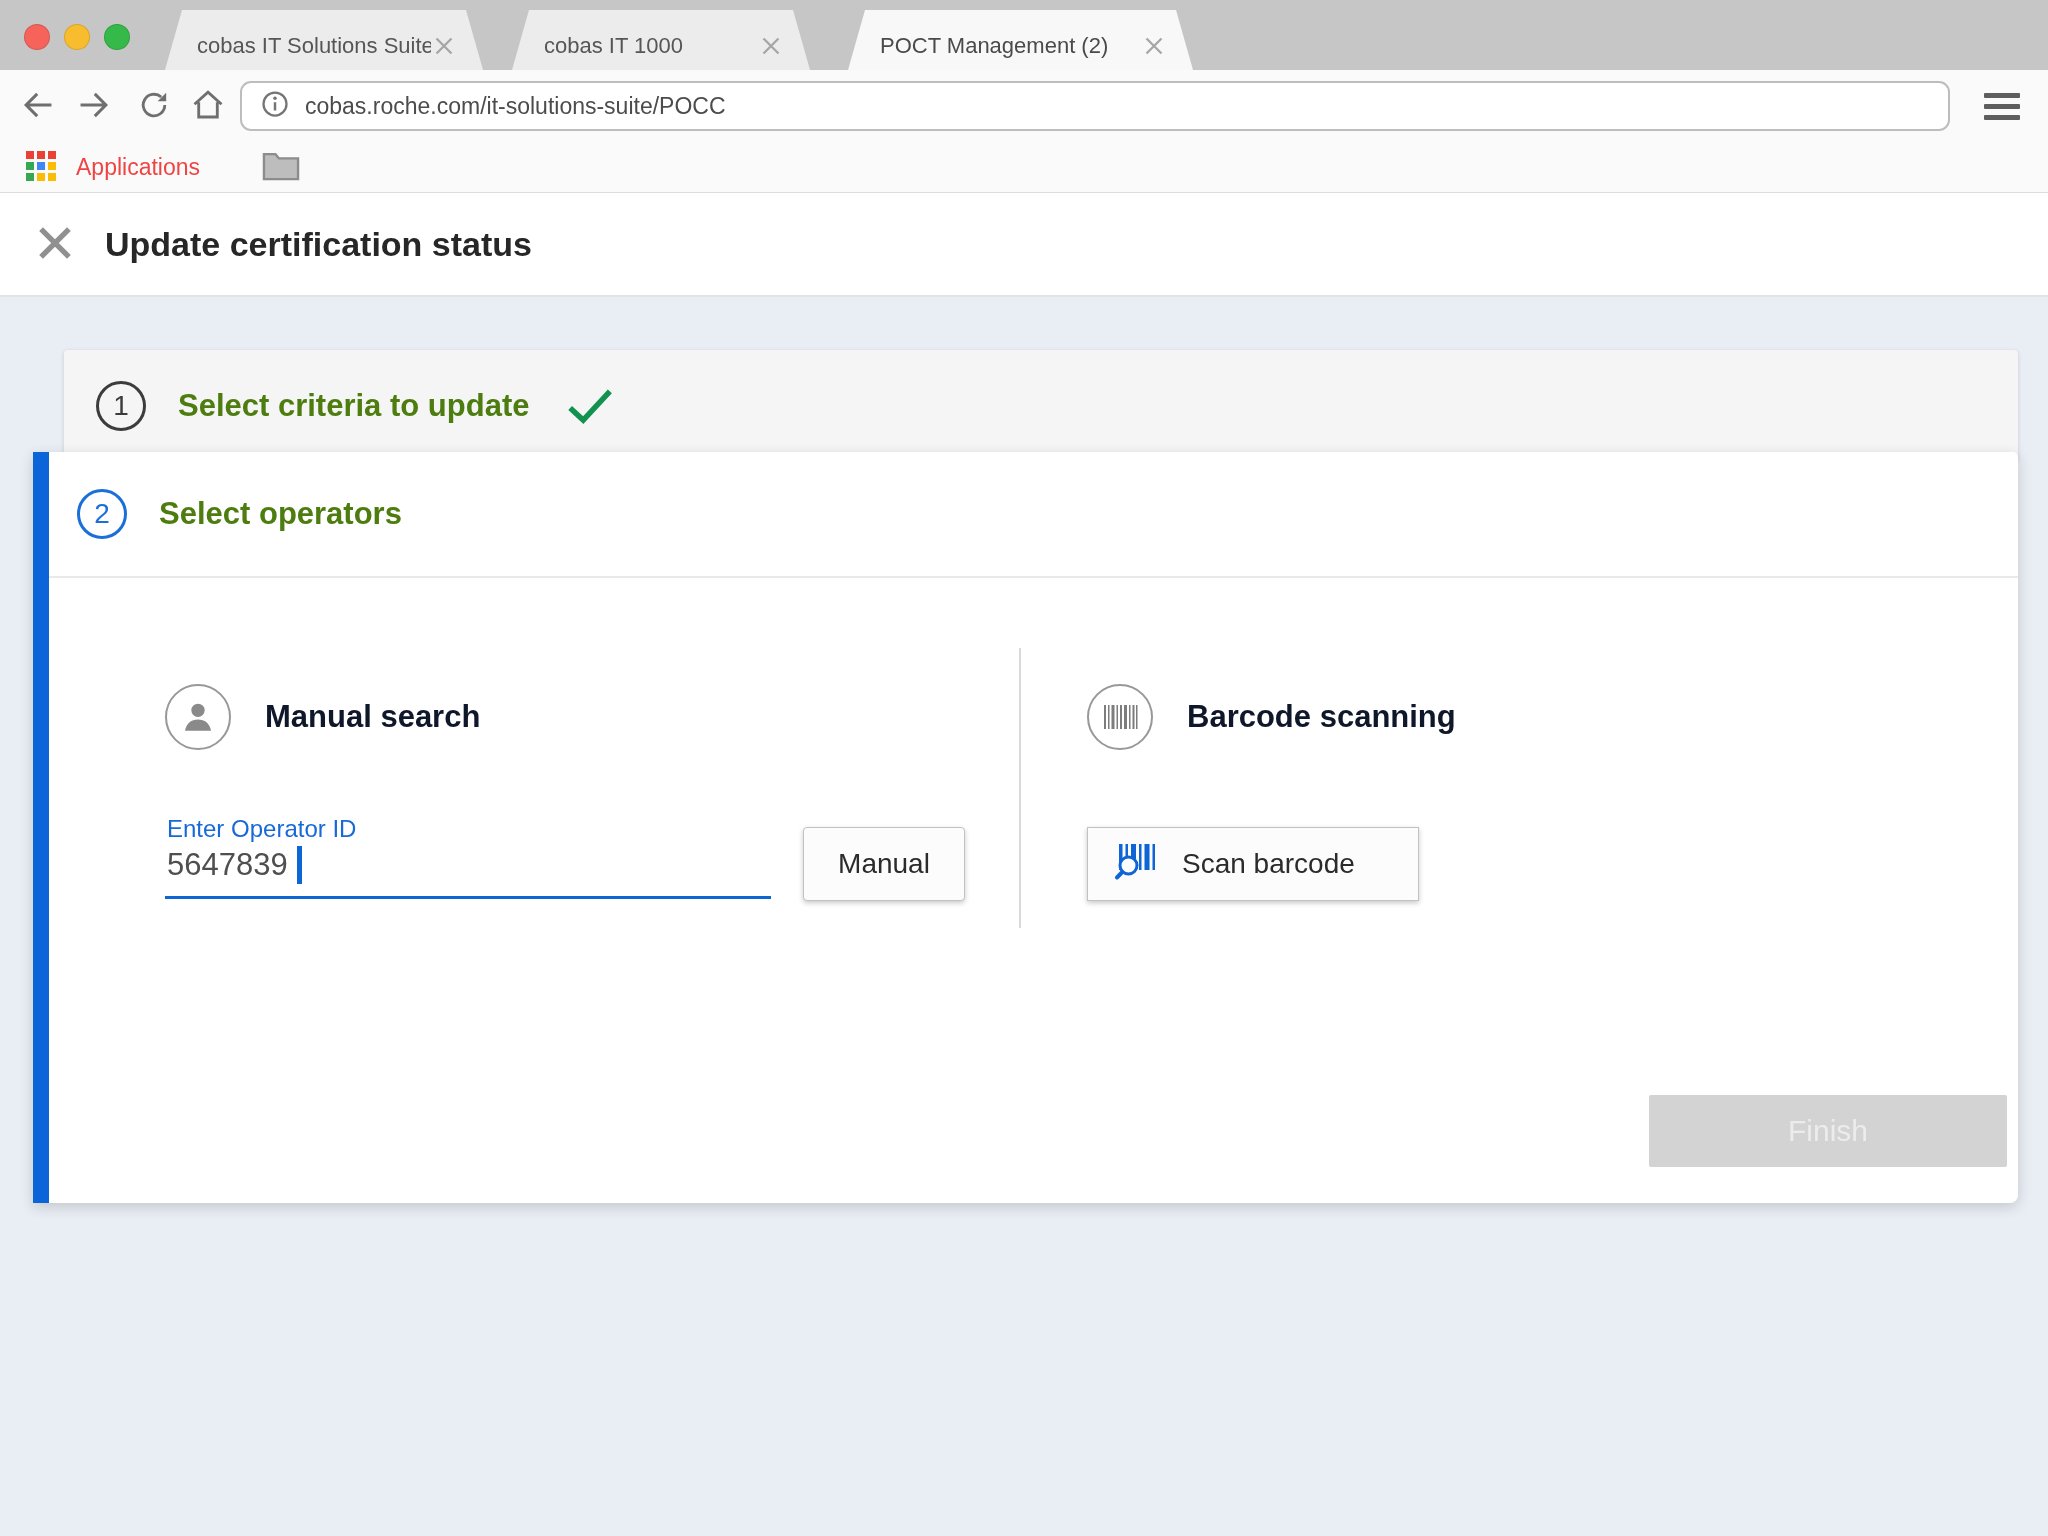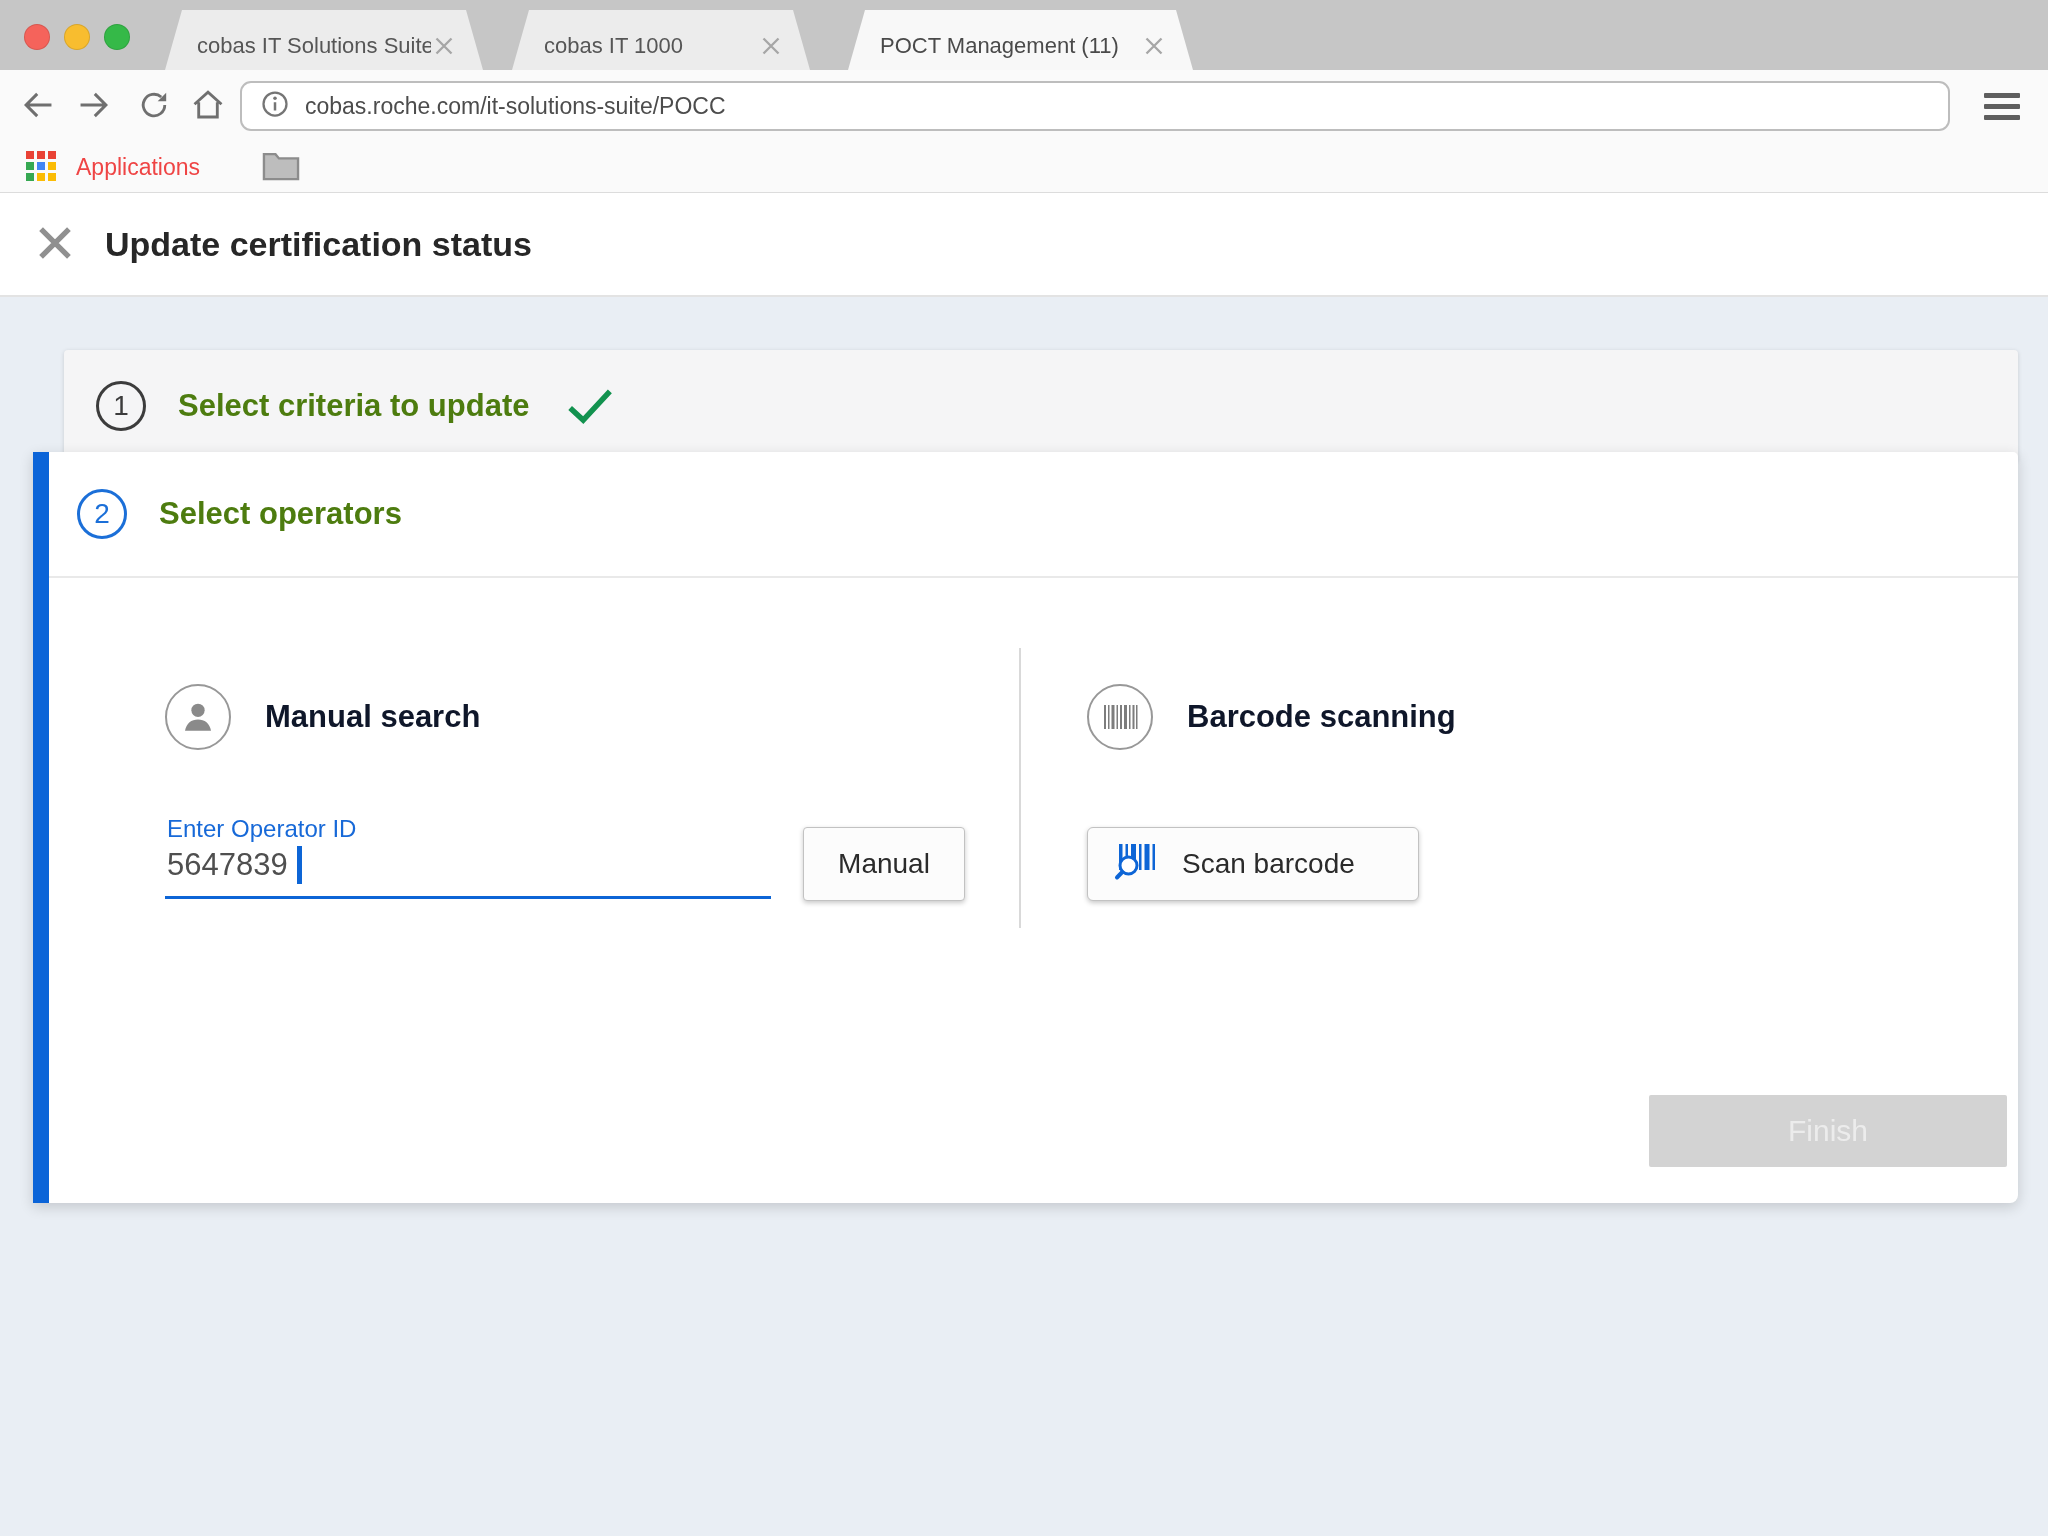--- a/index.html
+++ b/index.html
@@ -74,21 +74,21 @@
   .heading-barcode{left:1138px;top:121px;}
 
   .input-label{position:absolute;left:118px;top:237px;font-size:24px;color:#1769d8;}
   .input-value{position:absolute;left:118px;top:268px;font-size:31px;color:#4f4f4f;display:flex;align-items:center;}
   .caret{display:inline-block;width:5px;height:38px;background:#0d65d6;margin-left:9px;}
   .input-underline{position:absolute;left:116px;top:318px;width:606px;height:3px;background:#0d65d6;}
 
   .btn{background:#fcfcfc;border:1px solid #c2c2c2;box-shadow:0 2px 5px rgba(0,0,0,.22);
        color:#2b2b2b;font-size:28px;display:flex;align-items:center;justify-content:center;}
   .update-btn{position:absolute;left:754px;top:249px;width:162px;height:74px;border-radius:4px;}
-  .scan-btn{position:absolute;left:1038px;top:249px;width:332px;height:74px;border-radius:6px;
+  .scan-btn{position:absolute;left:1038px;top:249px;width:332px;height:74px;border-radius:0;
             justify-content:flex-start;padding-left:26px;gap:24px;}
   .finish-btn{position:absolute;left:1576px;top:517px;width:358px;height:72px;background:#d3d3d3;
               border:none;border-radius:2px;color:#ececec;font-size:30px;box-shadow:none;
               display:flex;align-items:center;justify-content:center;margin-left:24px;}
 </style>
 </head>
 <body>
 
 <div class="screen">
 
@@ -111,21 +111,21 @@
     <div class="tab" style="left:512px;width:298px;">
       <span class="tab-label">cobas IT 1000</span>
       <span class="tab-close">
         <svg width="20" height="20" viewBox="0 0 12 12">
             <path d="M1.5 1.5 10.5 10.5 M10.5 1.5 1.5 10.5" stroke="#a6a6a6" stroke-width="1.4" fill="none"></path>
           </svg>
       </span>
     </div>
 
     <div class="tab active" style="left:848px;width:345px;">
-      <span class="tab-label">POCT Management (11)</span>
+      <span class="tab-label">POCT Management (2)</span>
       <span class="tab-close">
         <svg width="20" height="20" viewBox="0 0 12 12">
             <path d="M1.5 1.5 10.5 10.5 M10.5 1.5 1.5 10.5" stroke="#a6a6a6" stroke-width="1.4" fill="none"></path>
           </svg>
       </span>
     </div>
   </div>
 
   <div class="toolbar">
     <button class="nav-btn" style="left:14px;width:48px;">

